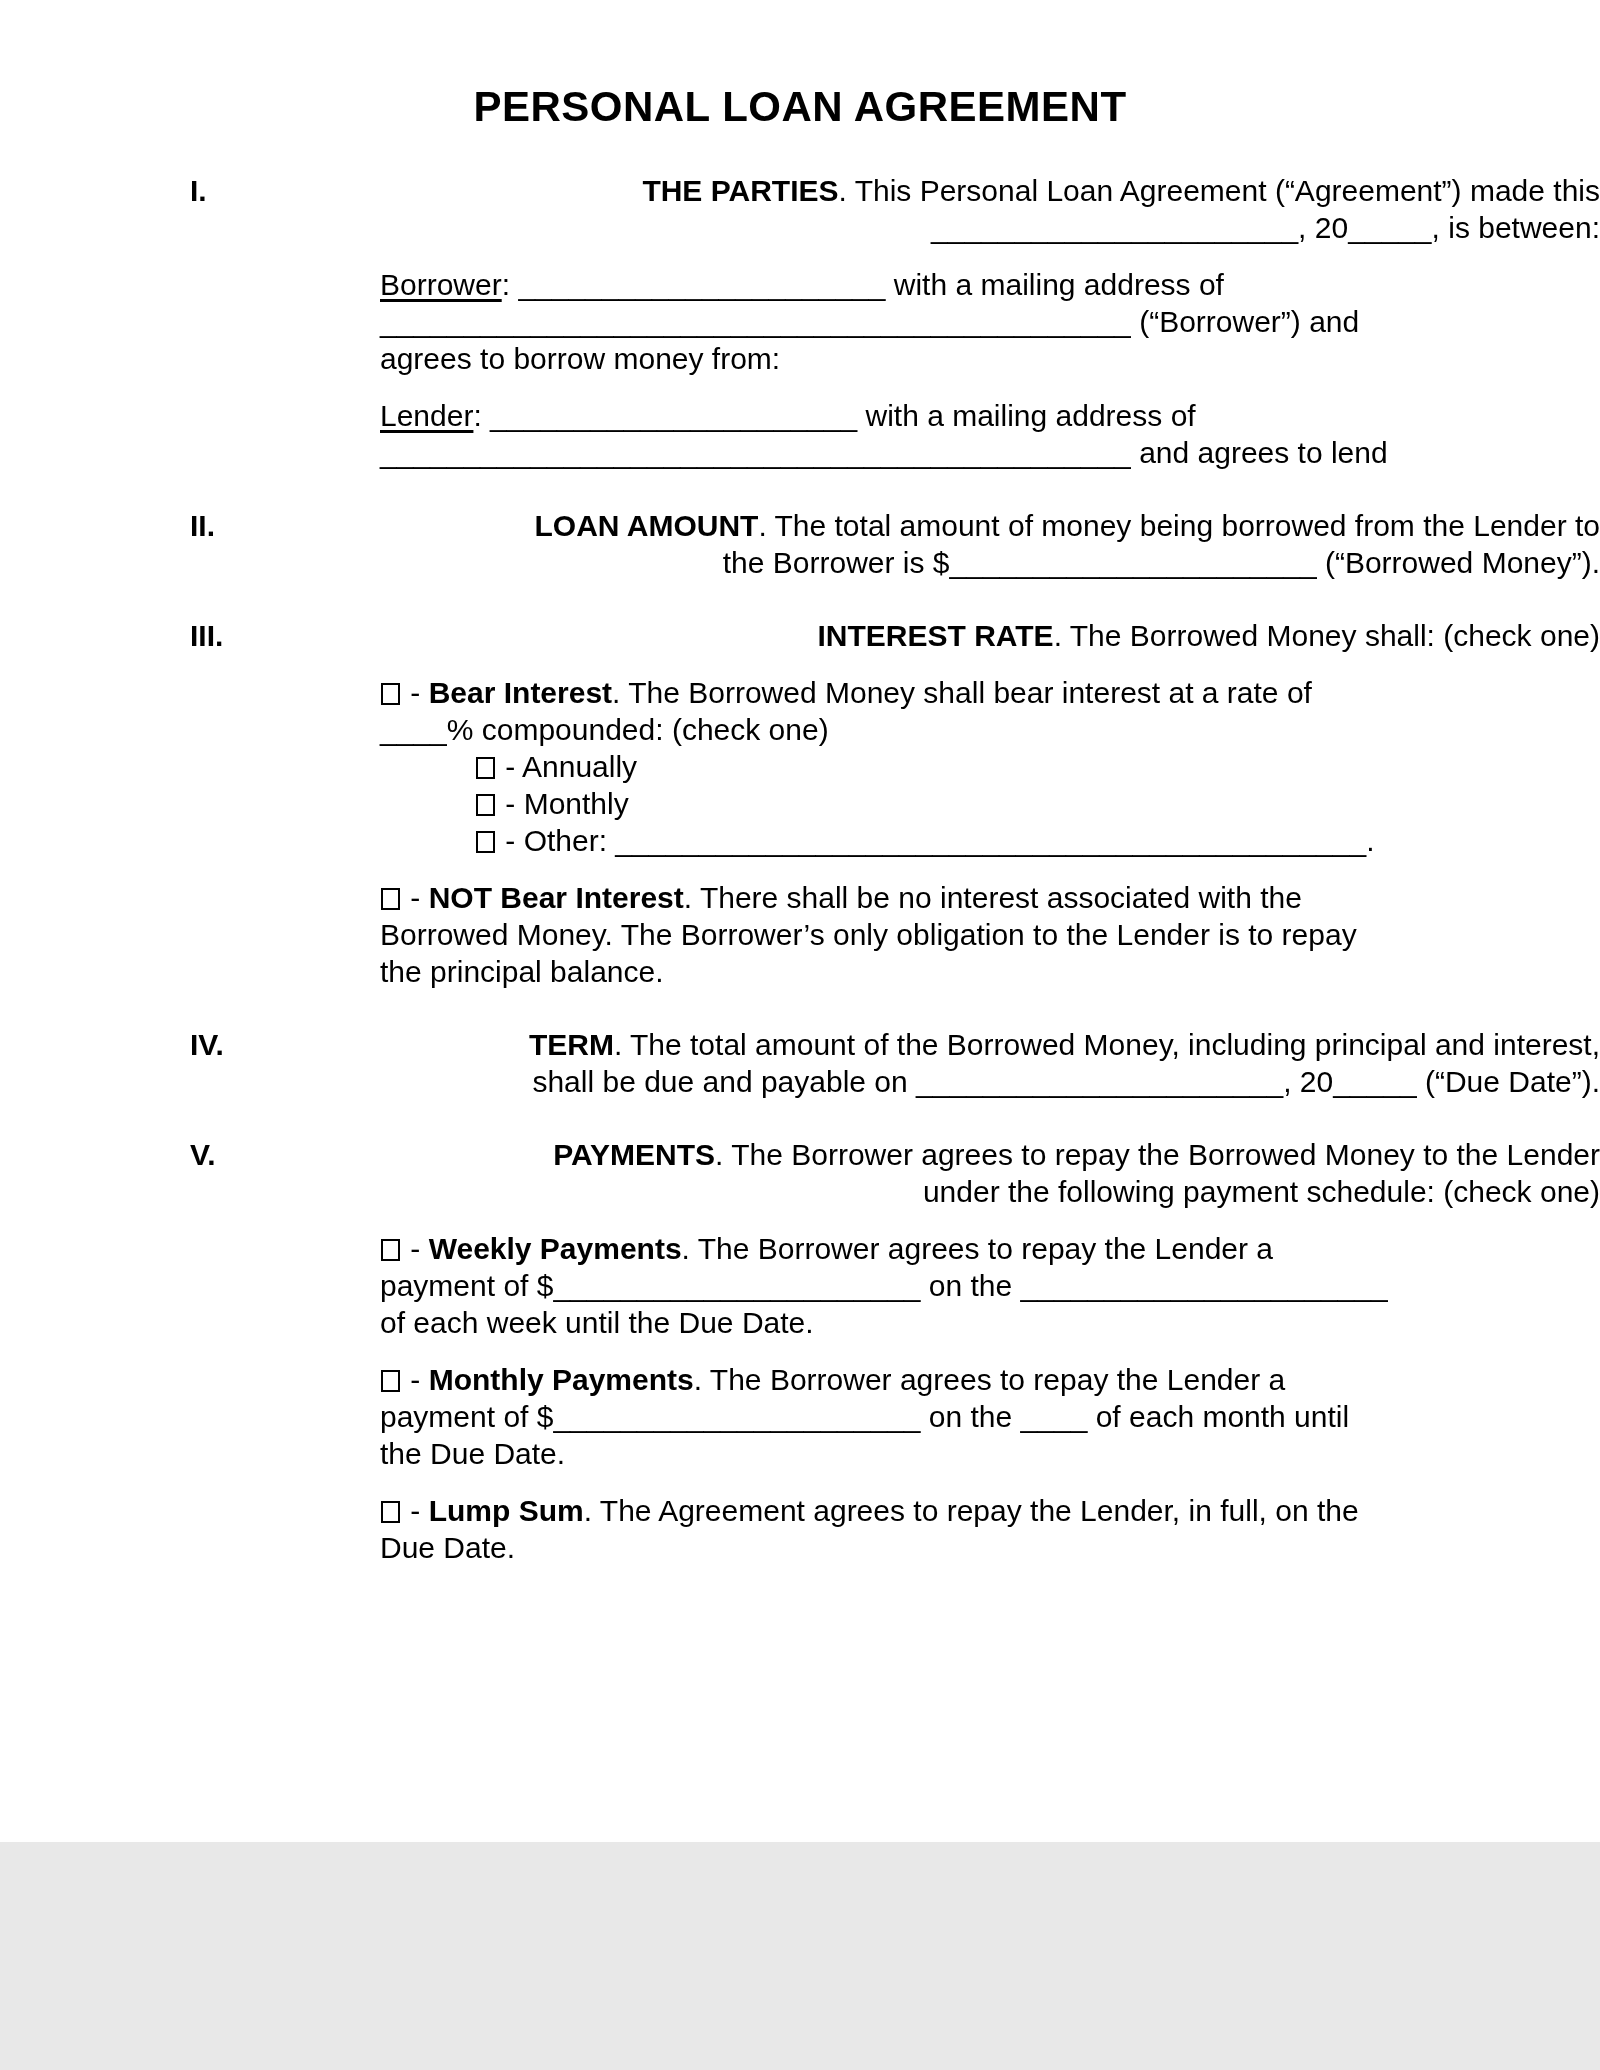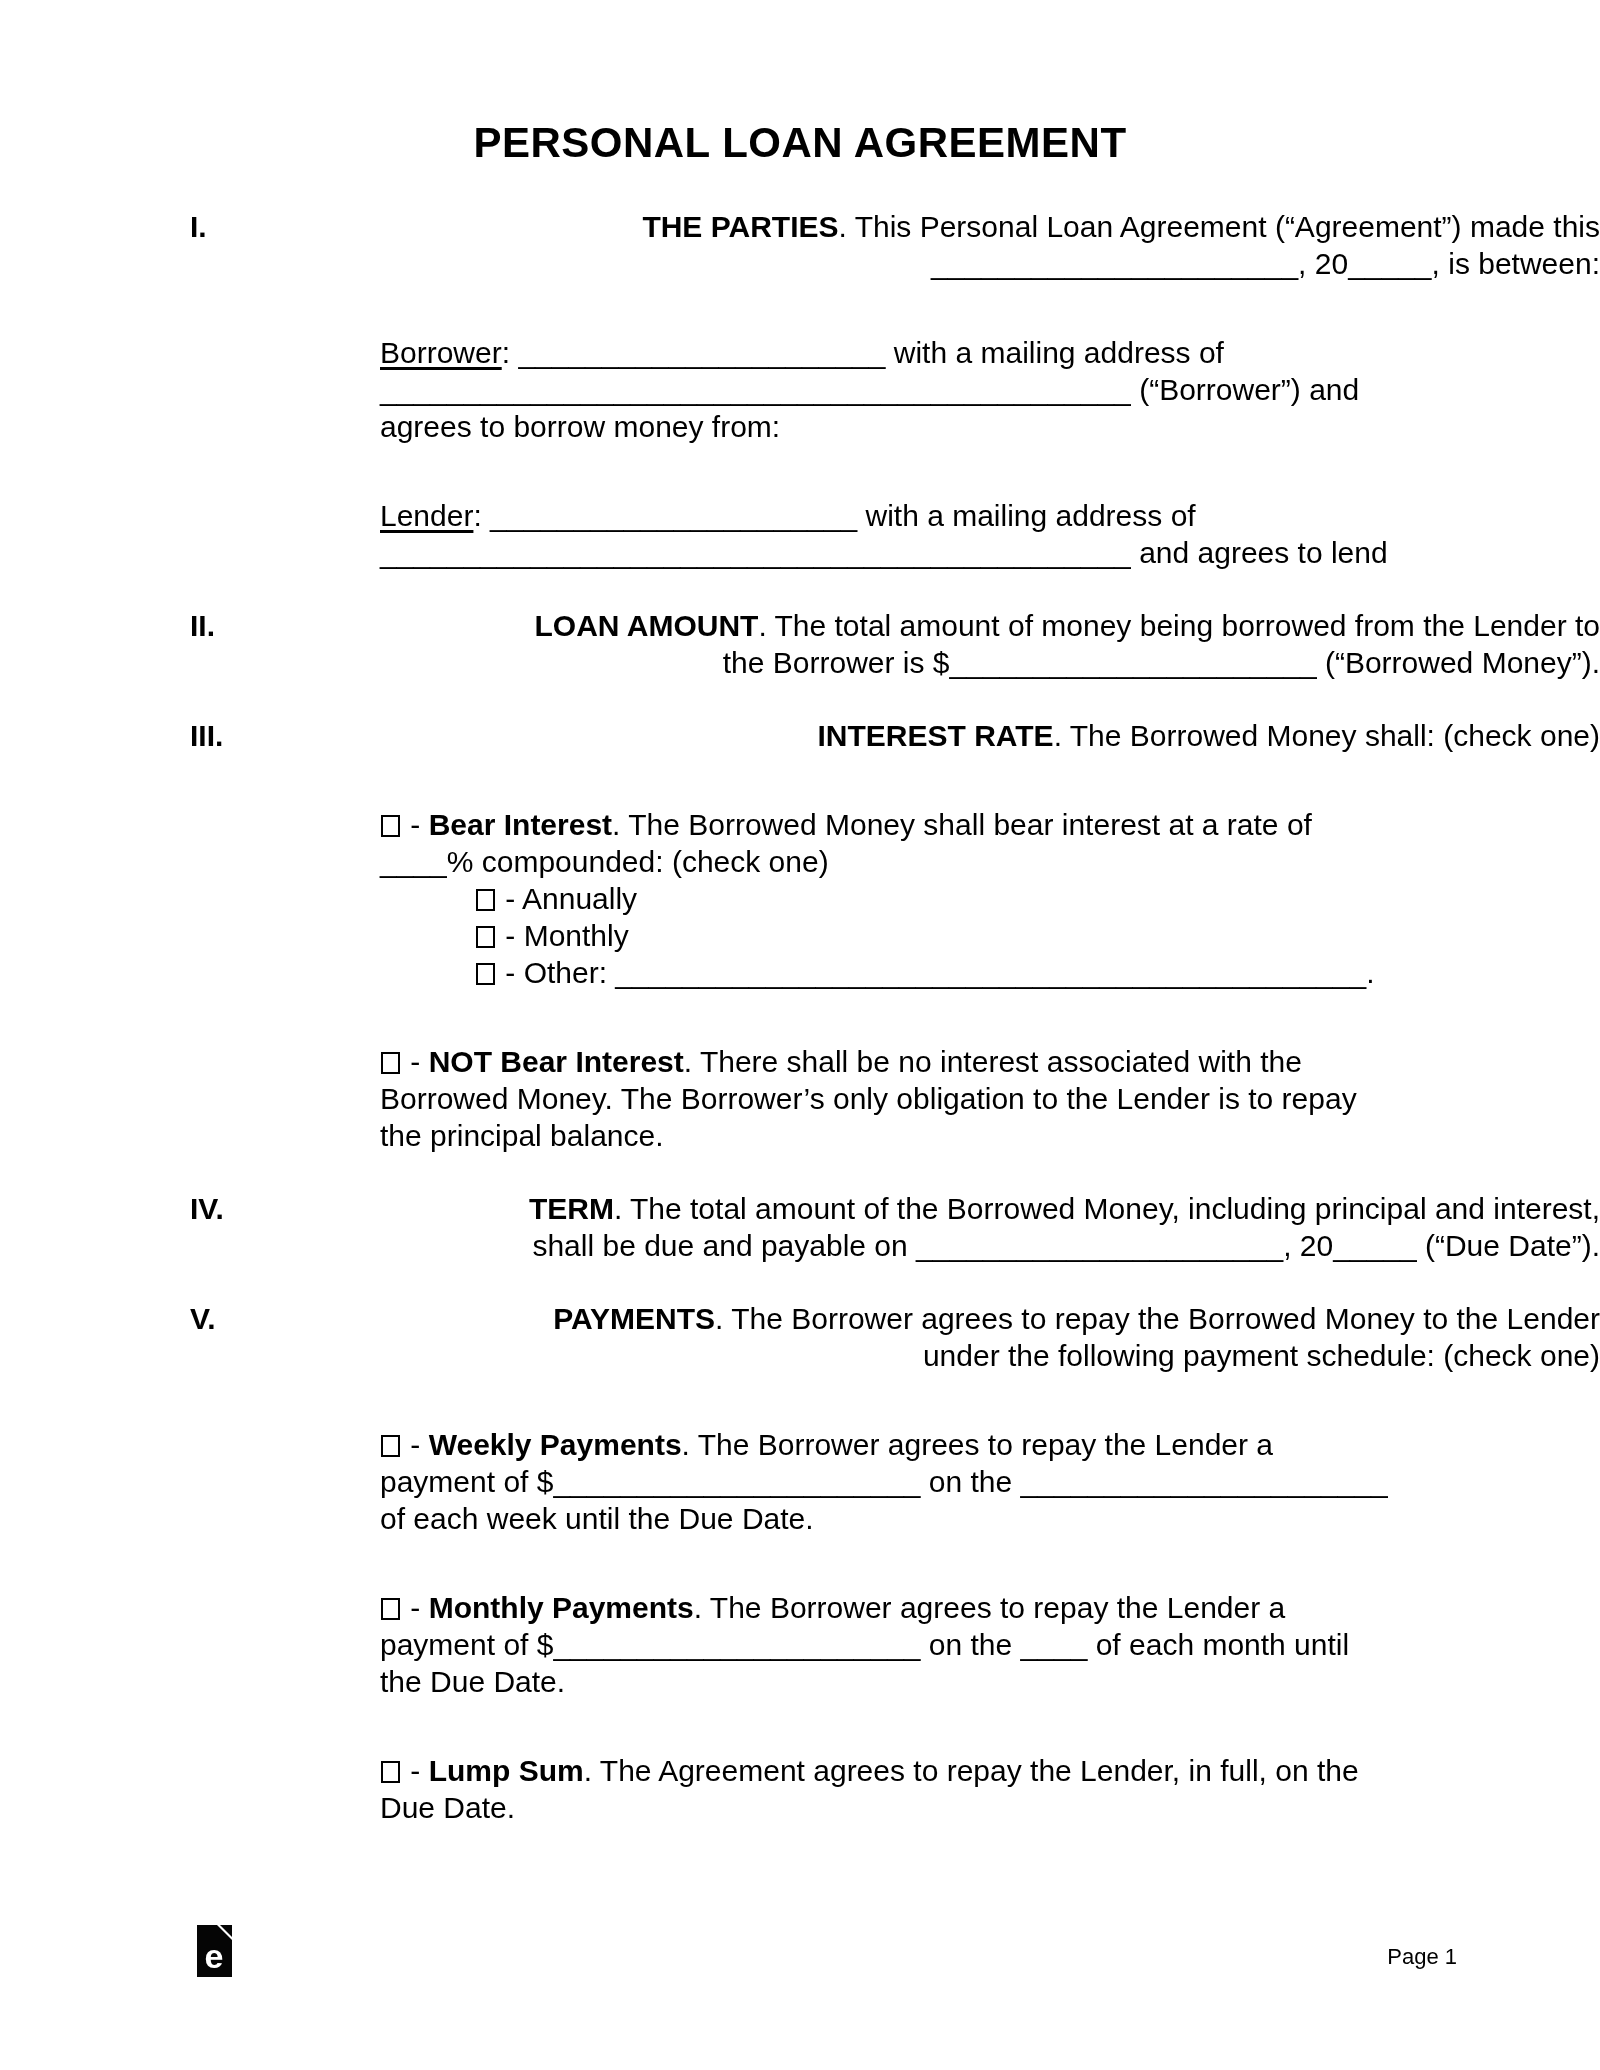--- a/index.html
+++ b/index.html
@@ -1,21 +1,21 @@
 <!DOCTYPE html>
 <html><head>
 <meta charset="utf-8">
 <style>
   html,body{margin:0;padding:0;background:#e8e8e8;}
   .page{
     position:relative;
-    width:1600px;height:2070px;
+    width:1600px;height:1842px;
     background:#ffffff;
     box-sizing:border-box;
-    padding-top:118px;
+    padding-top:82px;
     font-family:"Liberation Sans","DejaVu Sans",sans-serif;
     color:#000;
     overflow:hidden;
   }
   .title{
     margin:0;
     text-align:center;
     font-size:42px;
     font-weight:700;
     line-height:49px;
@@ -27,21 +27,21 @@
     font-size:30px;
     line-height:37px;
   }
   .section{position:relative;margin-top:36px;}
   .section.first{margin-top:0;}
   .numeral{
     position:absolute;left:0;top:0;
     font-weight:700;
     line-height:37px;
   }
-  .block{margin-top:52px;}
+  .block{margin-top:20px;}
   .numeral + .block{margin-top:0;text-align:right;}
   .block.ind0{margin-left:95px;}
   .block.ind1{margin-left:190px;}
   .line{white-space:pre;}
   .line.sub{padding-left:95px;}
   .b{font-weight:700;}
   .u{text-decoration:underline;text-underline-offset:4px;}
   .blank{letter-spacing:0;}
   .cb{
     display:inline-block;

